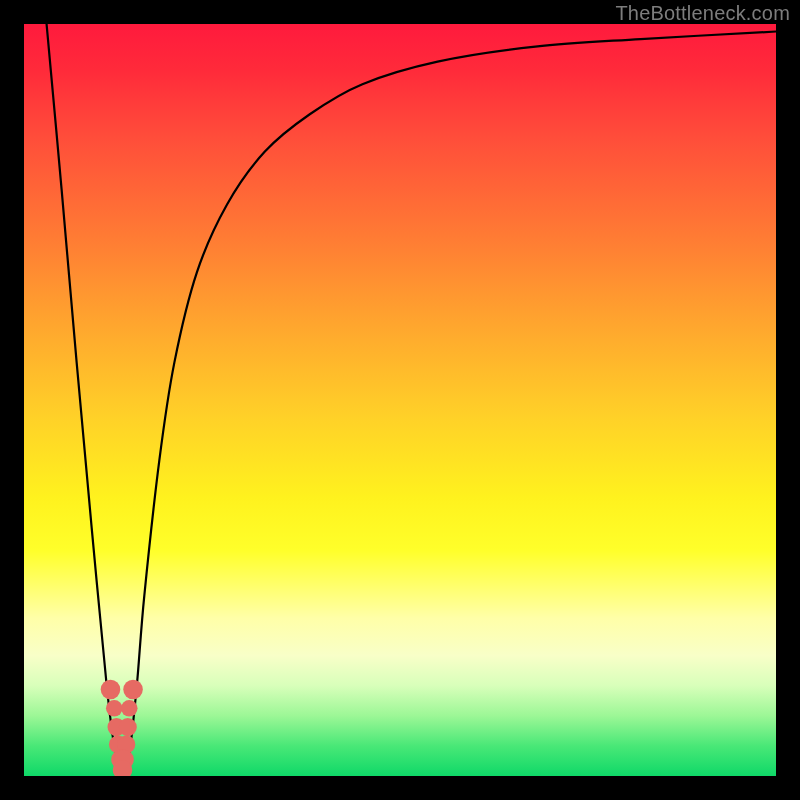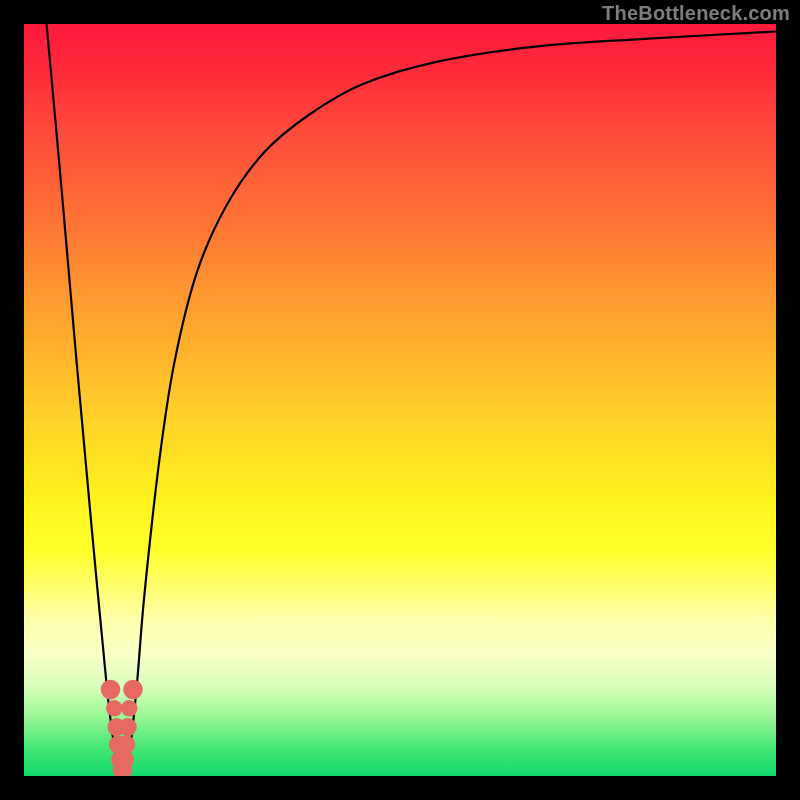--- a/index.html
+++ b/index.html
@@ -47,21 +47,21 @@
     top: 0;
     width: 752px;
     height: 752px;
   }
   .watermark {
     position: absolute;
     top: 2px;
     right: 10px;
     font-family: Arial, Helvetica, sans-serif;
     font-size: 20px;
-    font-weight: 700;
+    font-weight: 400;
     color: #7d7d7d;
     letter-spacing: 0.2px;
     user-select: none;
   }
   .chip {
     fill: #e66a63;
     stroke: none;
   }
 </style>
 </head>

